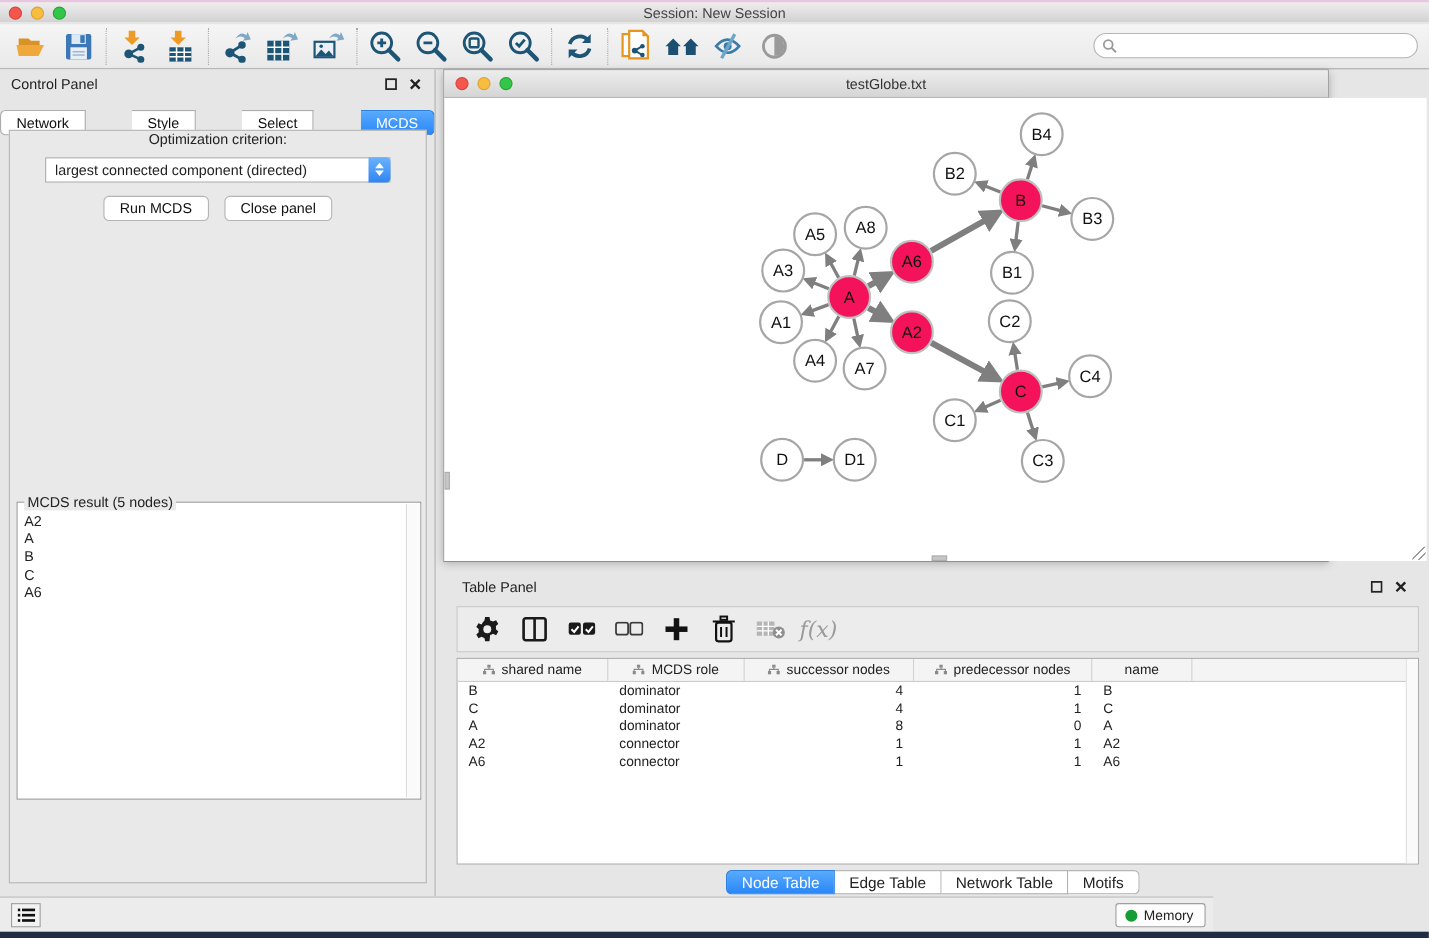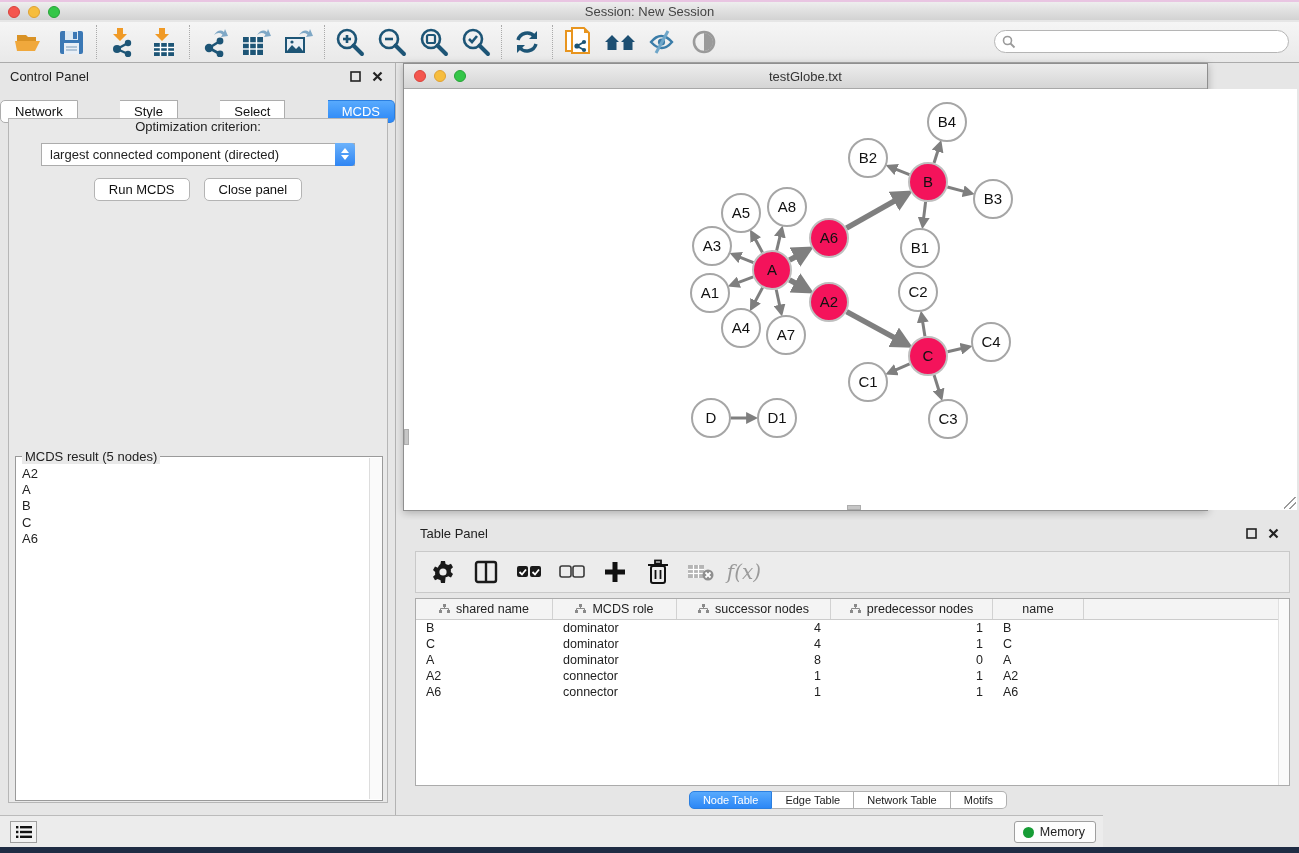--- a/index.html
+++ b/index.html
@@ -47,21 +47,21 @@
   .select-box .sel-text { flex:1; font-size:13px; padding-left:8px; white-space:nowrap; overflow:hidden; }
   .stepper { width:20px; height:23px; margin:-1px -1px 0 0; border-radius:0 4px 4px 0;
     background:linear-gradient(#6cb2fb,#2e85f3); display:flex; flex-direction:column;
     align-items:center; justify-content:center; gap:2px; }
   .stepper .up, .stepper .down { width:0; height:0; border-left:4px solid transparent; border-right:4px solid transparent; }
   .stepper .up { border-bottom:5px solid #fff; }
   .stepper .down { border-top:5px solid #fff; }
   .btn-row { display:flex; justify-content:center; gap:14px; margin-top:12px; }
   .mac-btn { font-size:13px; background:#fff; border:1px solid #b4b4b4; border-radius:5px;
     padding:3px 14px; color:#111; }
-  .result-group { position:absolute; left:6px; top:337px; width:368px; height:345px;
+  .result-group { position:absolute; left:6px; top:337px; width:368px; height:271px;
     border:1px solid #9a9a9a; background:#fff; }
   .result-legend { position:absolute; left:6px; top:-8px; background:#e9e9e9; font-size:13px; padding:0 3px; }
   .result-list { position:absolute; left:1px; top:4px; bottom:1px; right:14px; overflow:hidden;
     font-size:13px; padding:5px 0 0 5px; line-height:16.2px; }
   .result-scroll { position:absolute; top:1px; bottom:1px; right:0; width:13px; background:#fafafa; border-left:1px solid #ddd; }
 
   
   .net-window { position:absolute; left:403px; top:63px; width:805px; height:448px;
     background:#fff; border:1px solid #8f8f8f; box-shadow:0 2px 8px rgba(0,0,0,.25); }
   .net-titlebar { height:25px; background:linear-gradient(#ededed,#d5d5d5);
@@ -86,21 +86,21 @@
   .fx { font-family:"DejaVu Serif", serif; font-style:italic; font-size:20px; color:#9a9a9a; }
   .data-table { position:absolute; left:18px; top:78px; width:875px; height:188px;
     background:#fff; border:1px solid #ababab; overflow:hidden; }
   .dt-header { display:flex; height:21px; background:#f4f4f4; border-bottom:1px solid #cccccc; }
   .dt-hcell { display:flex; align-items:center; justify-content:center; gap:6px;
     font-size:12.5px; color:#222; border-right:1px solid #d2d2d2; position:relative; }
   .dt-row { display:flex; height:16px; align-items:center; }
   .dt-cell { font-size:12.5px; white-space:nowrap; overflow:hidden; }
   .dt-scroll { position:absolute; right:0; top:0; bottom:0; width:11px; background:#fafafa; border-left:1px solid #e0e0e0; }
   .tp-tabs { position:absolute; left:0; right:0; top:271px; display:flex; justify-content:center; }
-  .tp-tab { font-size:11px; padding:2px 13px; background:#fff; border:1px solid #b0b0b0; border-left:none; }
+  .tp-tab { font-size:14px; padding:2px 13px; background:#fff; border:1px solid #b0b0b0; border-left:none; }
   .tp-tab:first-child { border-left:1px solid #b0b0b0; border-radius:5px 0 0 5px; }
   .tp-tab:last-child { border-radius:0 5px 5px 0; }
   .tp-tab.active { background:linear-gradient(#58aafd,#2b87f6); color:#fff; border-color:#2b7fe0; }
 
   
   .status-bar { position:absolute; left:0; top:815px; width:1103px; height:32px;
     background:#ececec; border-top:1px solid #bbb; }
   .status-left-btn { position:absolute; left:10px; top:5px; width:27px; height:22px;
     background:#f2f2f2; border:1px solid #9f9f9f; display:flex; align-items:center; justify-content:center; }
   .memory-btn { position:absolute; right:7px; top:5px; height:22px; background:#fdfdfd;

